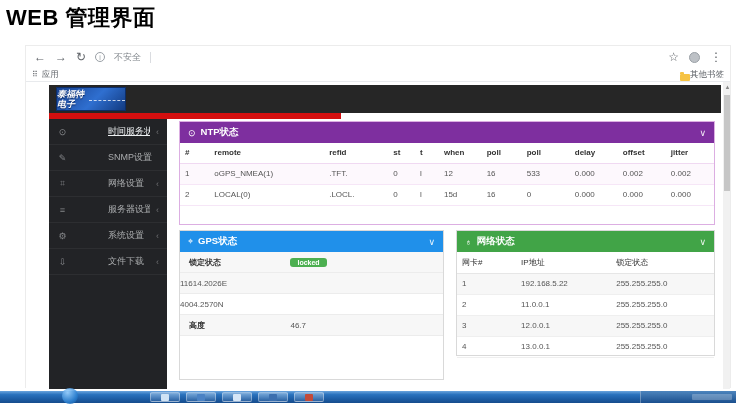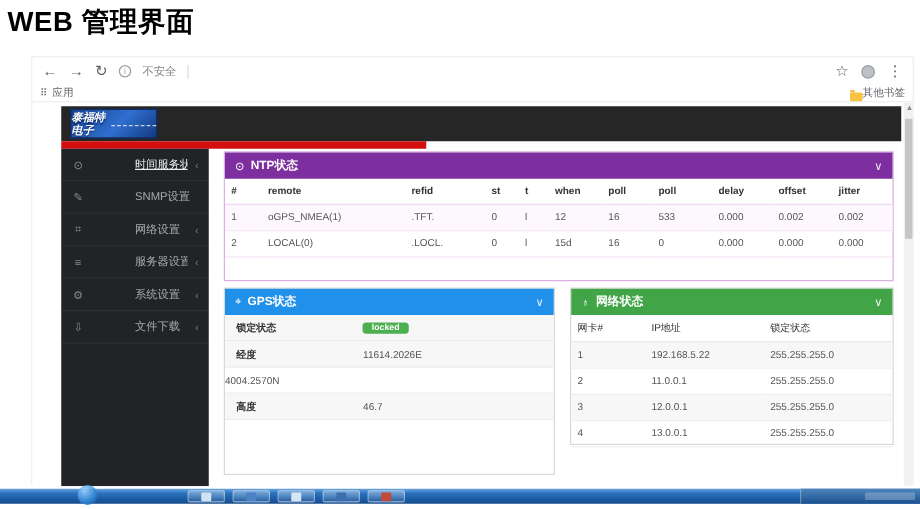--- a/index.html
+++ b/index.html
@@ -256,21 +256,20 @@
         <div class="panel-head">
           <span class="pic">⌖</span>
           <span>GPS状态</span>
           <span class="pchev">∨</span>
         </div>
         <div class="gps-row alt">
           <span class="k">锁定状态</span>
           <span class="badge">locked</span>
         </div>
         <div class="gps-row alt">
-          <span class="k">经度</span>
           <span class="v">11614.2026E</span>
         </div>
         <div class="gps-row">
           <span class="v">4004.2570N</span>
         </div>
         <div class="gps-row alt">
           <span class="k">高度</span>
           <span class="v">46.7</span>
         </div>
       </div>

